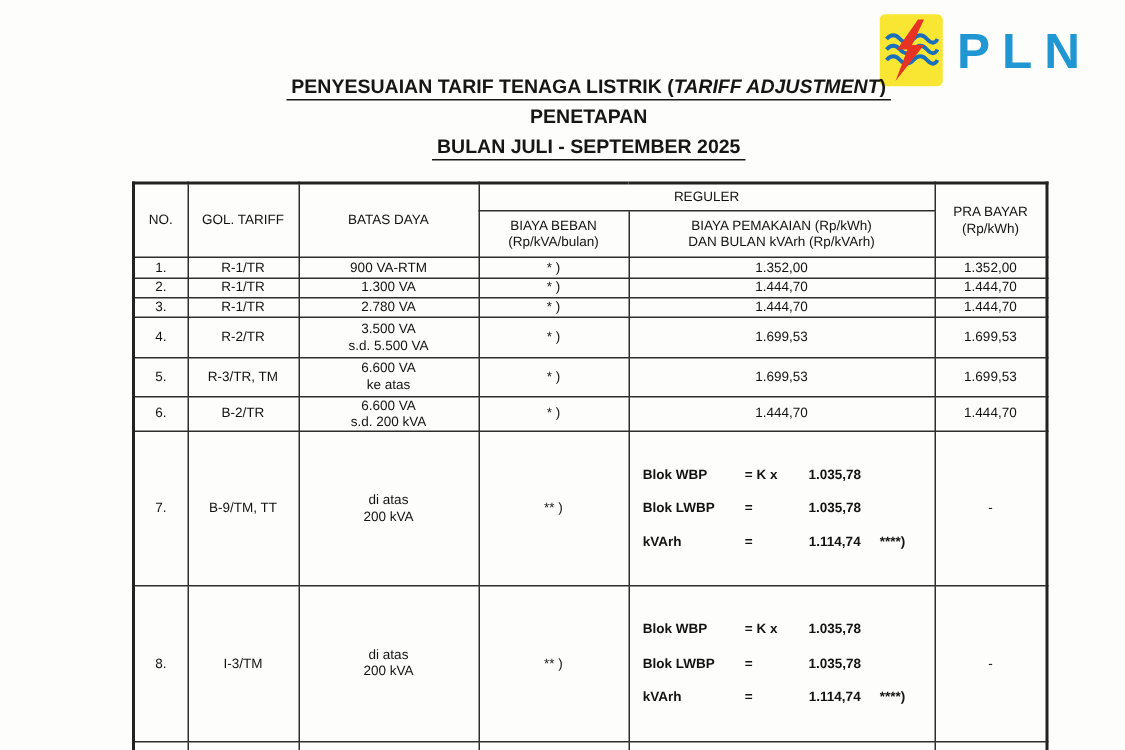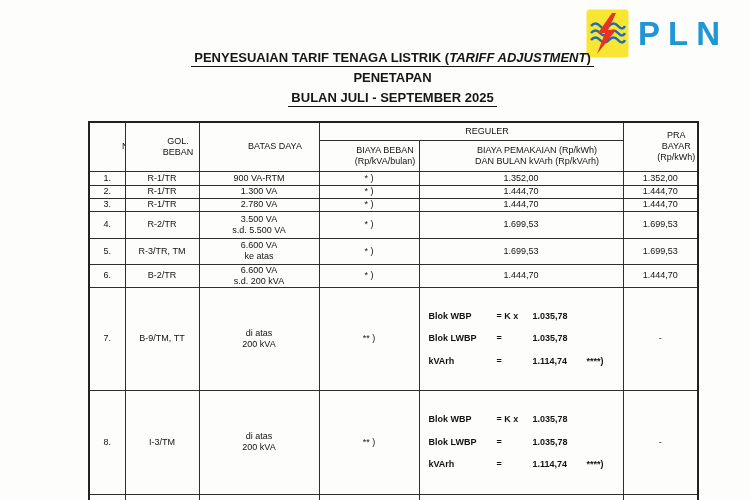--- a/index.html
+++ b/index.html
@@ -33,27 +33,27 @@
     border-collapse:collapse;table-layout:fixed;
     font-size:9px;line-height:11px;color:#121212;
     border:2px solid #222;
   }
   .tariff th,.tariff td{
     border:1px solid #2e2e2e;
     text-align:center;vertical-align:middle;
     padding:0;font-weight:normal;white-space:pre-line;
     overflow:hidden;
   }
-  .tariff thead th{line-height:11px;padding-left:32px;}
+  .tariff thead th{line-height:11px;}
   .pcell{vertical-align:middle;}
   .detail{padding:1px 0 1px 9px;text-align:left;font-weight:bold;}
   .dline{display:flex;line-height:11.5px;}
   .dl{width:68px;flex:none;}
   .dop{width:36px;flex:none;}
-  .dv{width:48px;flex:none;text-align:left;}
+  .dv{width:48px;flex:none;text-align:center;}
   .ds{flex:none;padding-left:6px;}
 </style>
 </head>
 <body>
 
 <div class="page">
 
   <div class="logo">
     <svg viewBox="0 0 43 49">
       <rect x="0.5" y="0.5" width="42" height="48" rx="3.5" fill="#f9e632"></rect>
@@ -76,21 +76,21 @@
       <col style="width:36px">
         <col style="width:74px">
         <col style="width:120px">
       <col style="width:100px">
         <col style="width:204px">
         <col style="width:75px">
     </colgroup>
     <thead>
       <tr style="height:18px">
         <th rowspan="2">NO.</th>
-        <th rowspan="2">GOL. BEBAN</th>
+        <th rowspan="2">GOL. TARIFF</th>
         <th rowspan="2">BATAS DAYA</th>
         <th colspan="2">REGULER</th>
         <th rowspan="2">PRA BAYAR
 (Rp/kWh)</th>
       </tr>
       <tr style="height:31px">
         <th>BIAYA BEBAN
 (Rp/kVA/bulan)</th>
         <th>BIAYA PEMAKAIAN (Rp/kWh)
 DAN BULAN kVArh (Rp/kVArh)</th>

